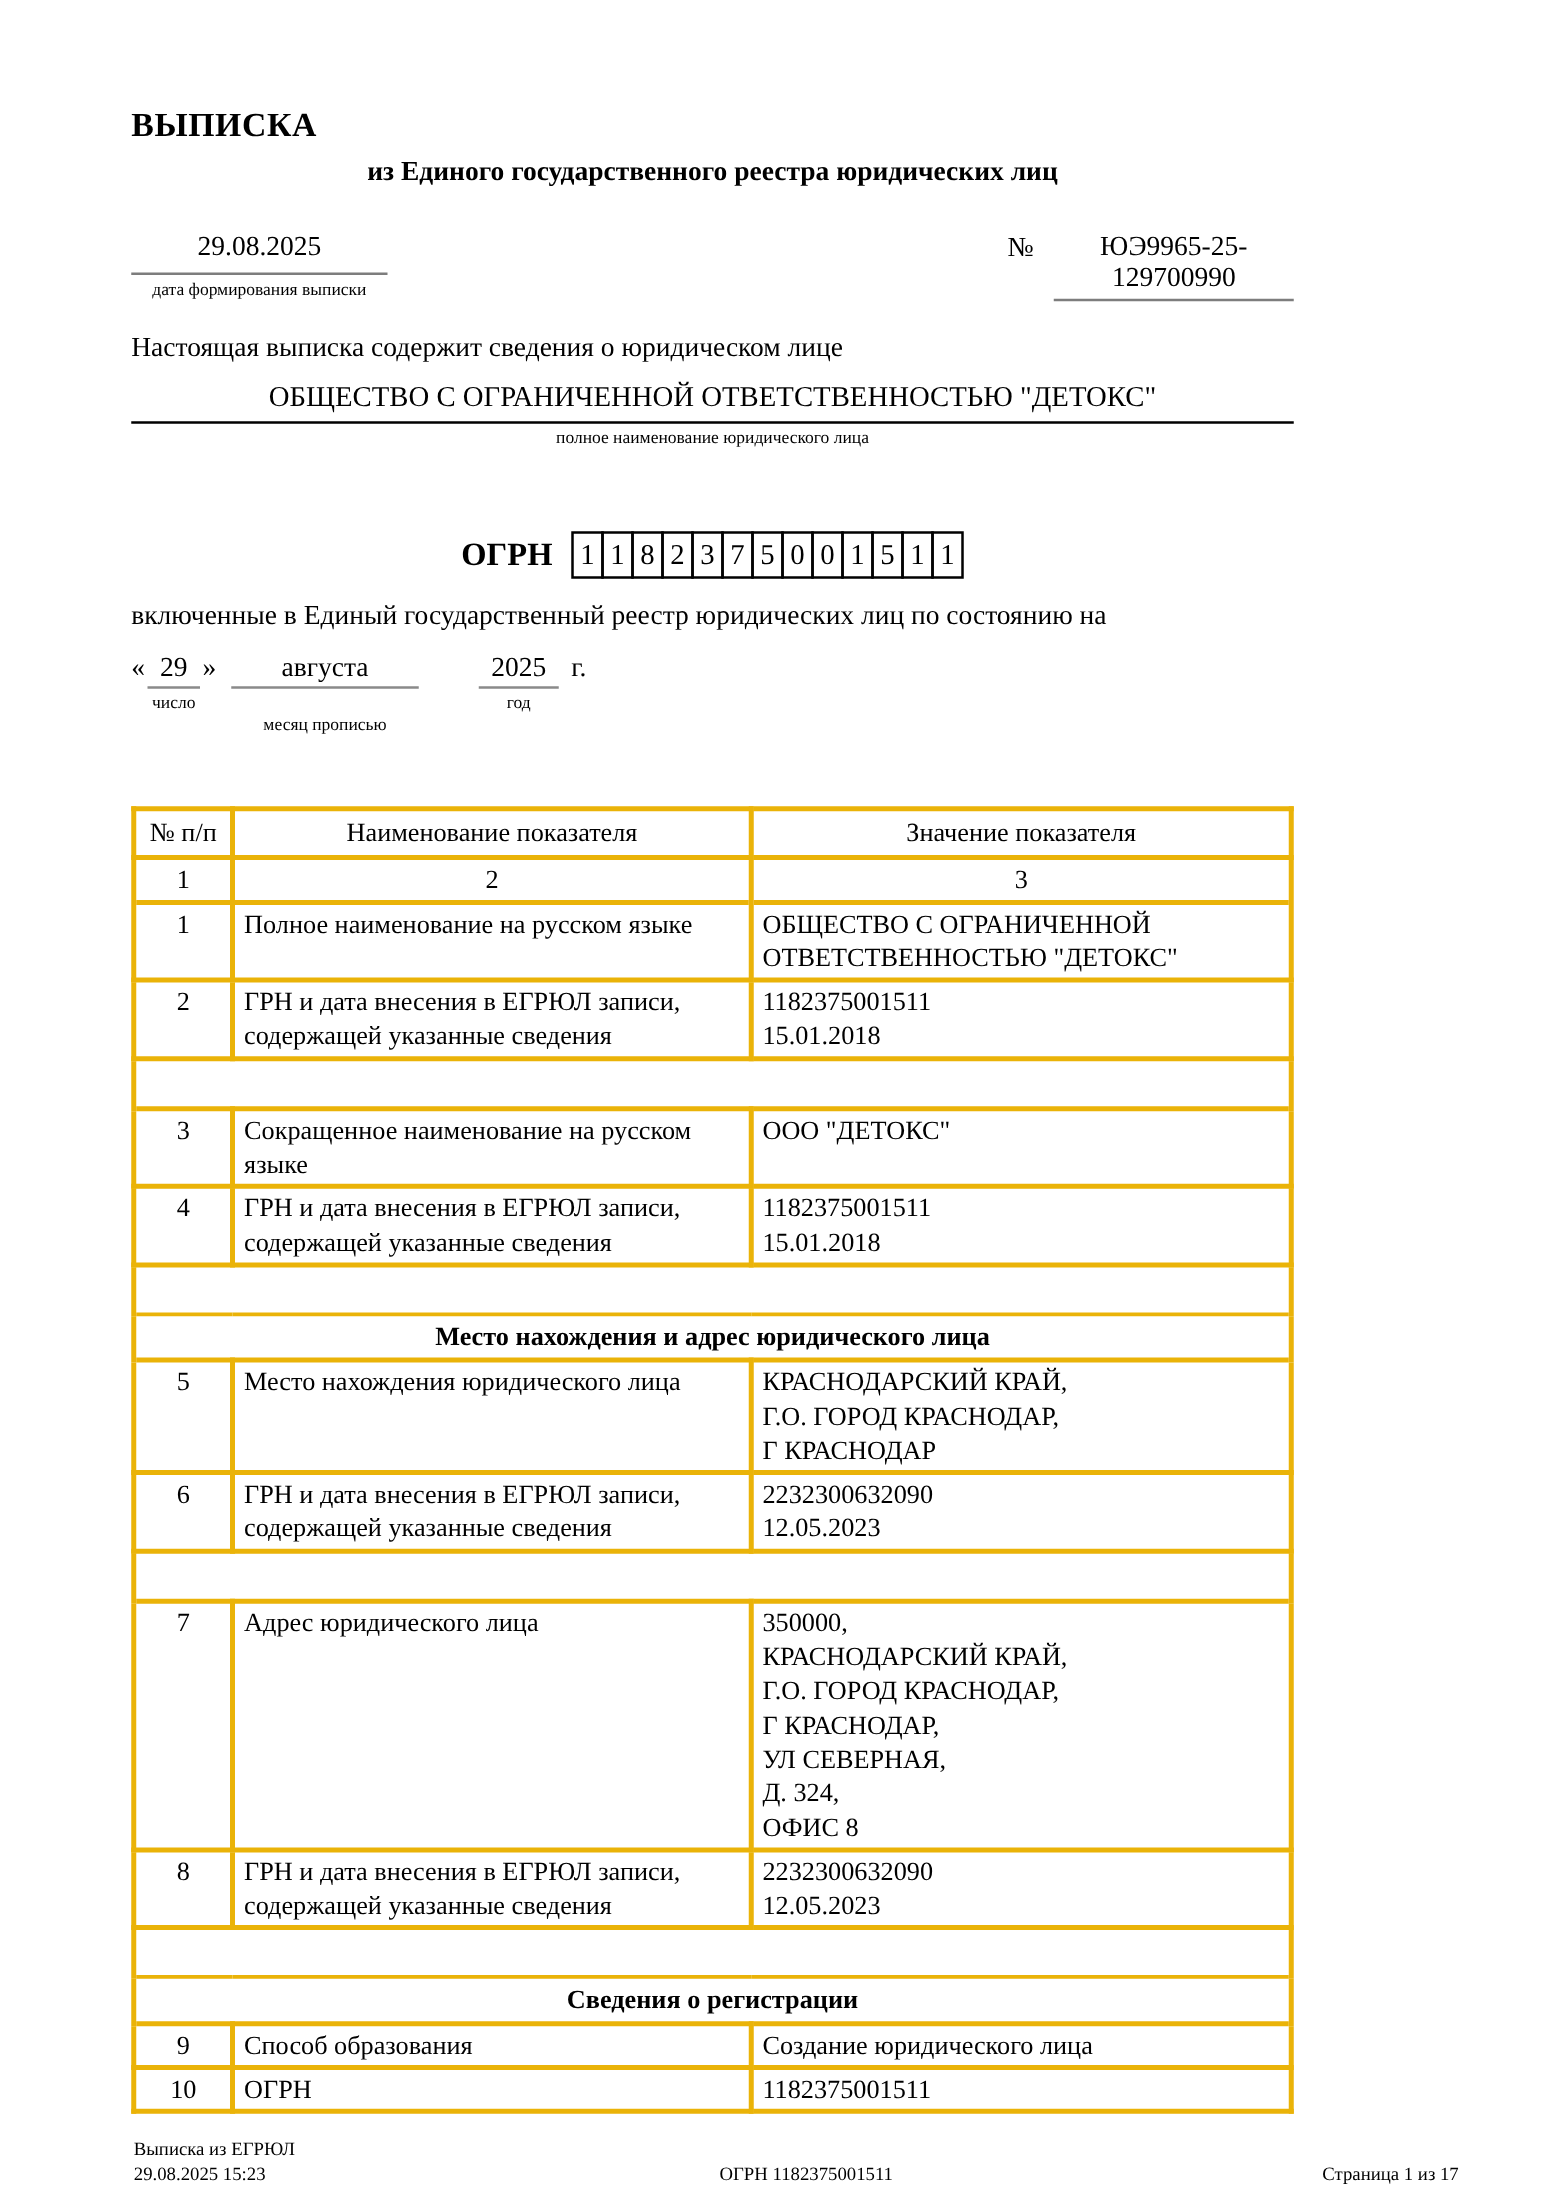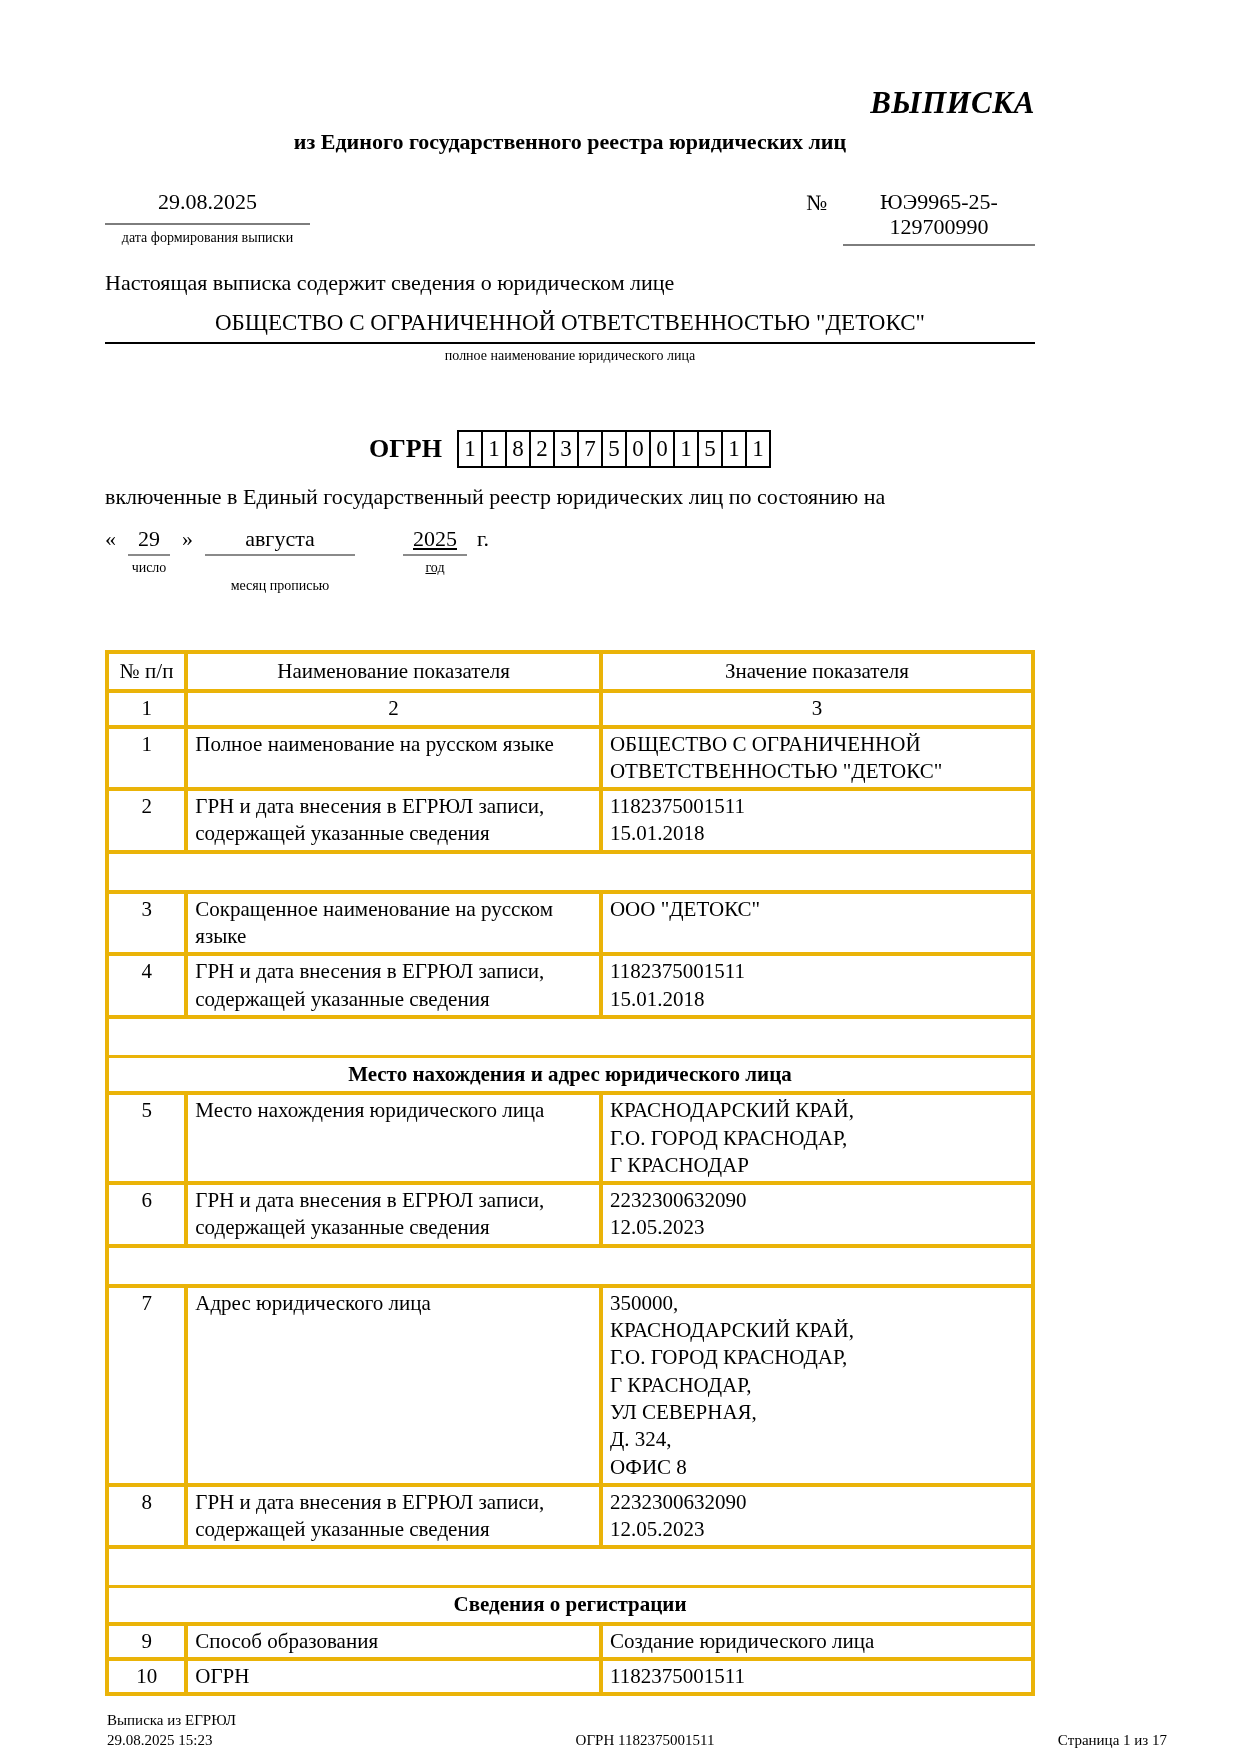--- a/index.html
+++ b/index.html
@@ -10,21 +10,21 @@
     position:relative;
     overflow:hidden;
   }
   .page {
     position:relative;
     box-sizing:border-box;
     width:1240px; height:1755px;
     padding:85px 205px 0 105px;
   }
   .doc-title {
-    text-align:right; font-weight:bold; font-size:31px; letter-spacing:0.5px;font-style:italic;
+    text-align:left; font-weight:bold; font-size:27px; letter-spacing:0.5px;
   }
   .doc-subtitle {
     text-align:center; font-weight:bold; font-size:22px; margin-top:8px;
   }
   
   .meta-row {
     display:flex; justify-content:space-between; align-items:flex-start;
     margin-top:34px;
   }
   .meta-left { width:205px; text-align:center; }
@@ -54,23 +54,23 @@
     text-align:center; font-size:23px; line-height:34px;
   }
   .ogrn-box:first-child { margin-left:0; }
   .included-text { font-size:22px; margin-top:16px; }
   
   .fill-row { margin-top:16px; display:flex; align-items:flex-start; font-size:22px; }
   .quote { padding-top:0; }
   .fill { display:inline-flex; flex-direction:column; text-align:center; }
   .fill .val { border-bottom:2px solid #8a8a8a; padding:0 10px 2px 10px; }
   .fill .lbl { font-size:14px; padding-top:4px; white-space:nowrap; }
-  .fill-day { min-width:42px; margin:0 12px; }
+  .fill-day { min-width:42px; margin:0 2px; }
   .fill-month { min-width:150px; margin-left:12px;gap:18px; }
-  .fill-year { min-width:62px; margin-left:48px;text-decoration:underline; }
+  .fill-year { min-width:62px; margin-left:48px; }
   .year-suffix { margin-left:10px; }
   
   .main-table {
     margin-top:56px;
     width:930px;
     border-collapse:collapse;
     font-size:21px;
     line-height:1.3;
   }
   .main-table th, .main-table td {

